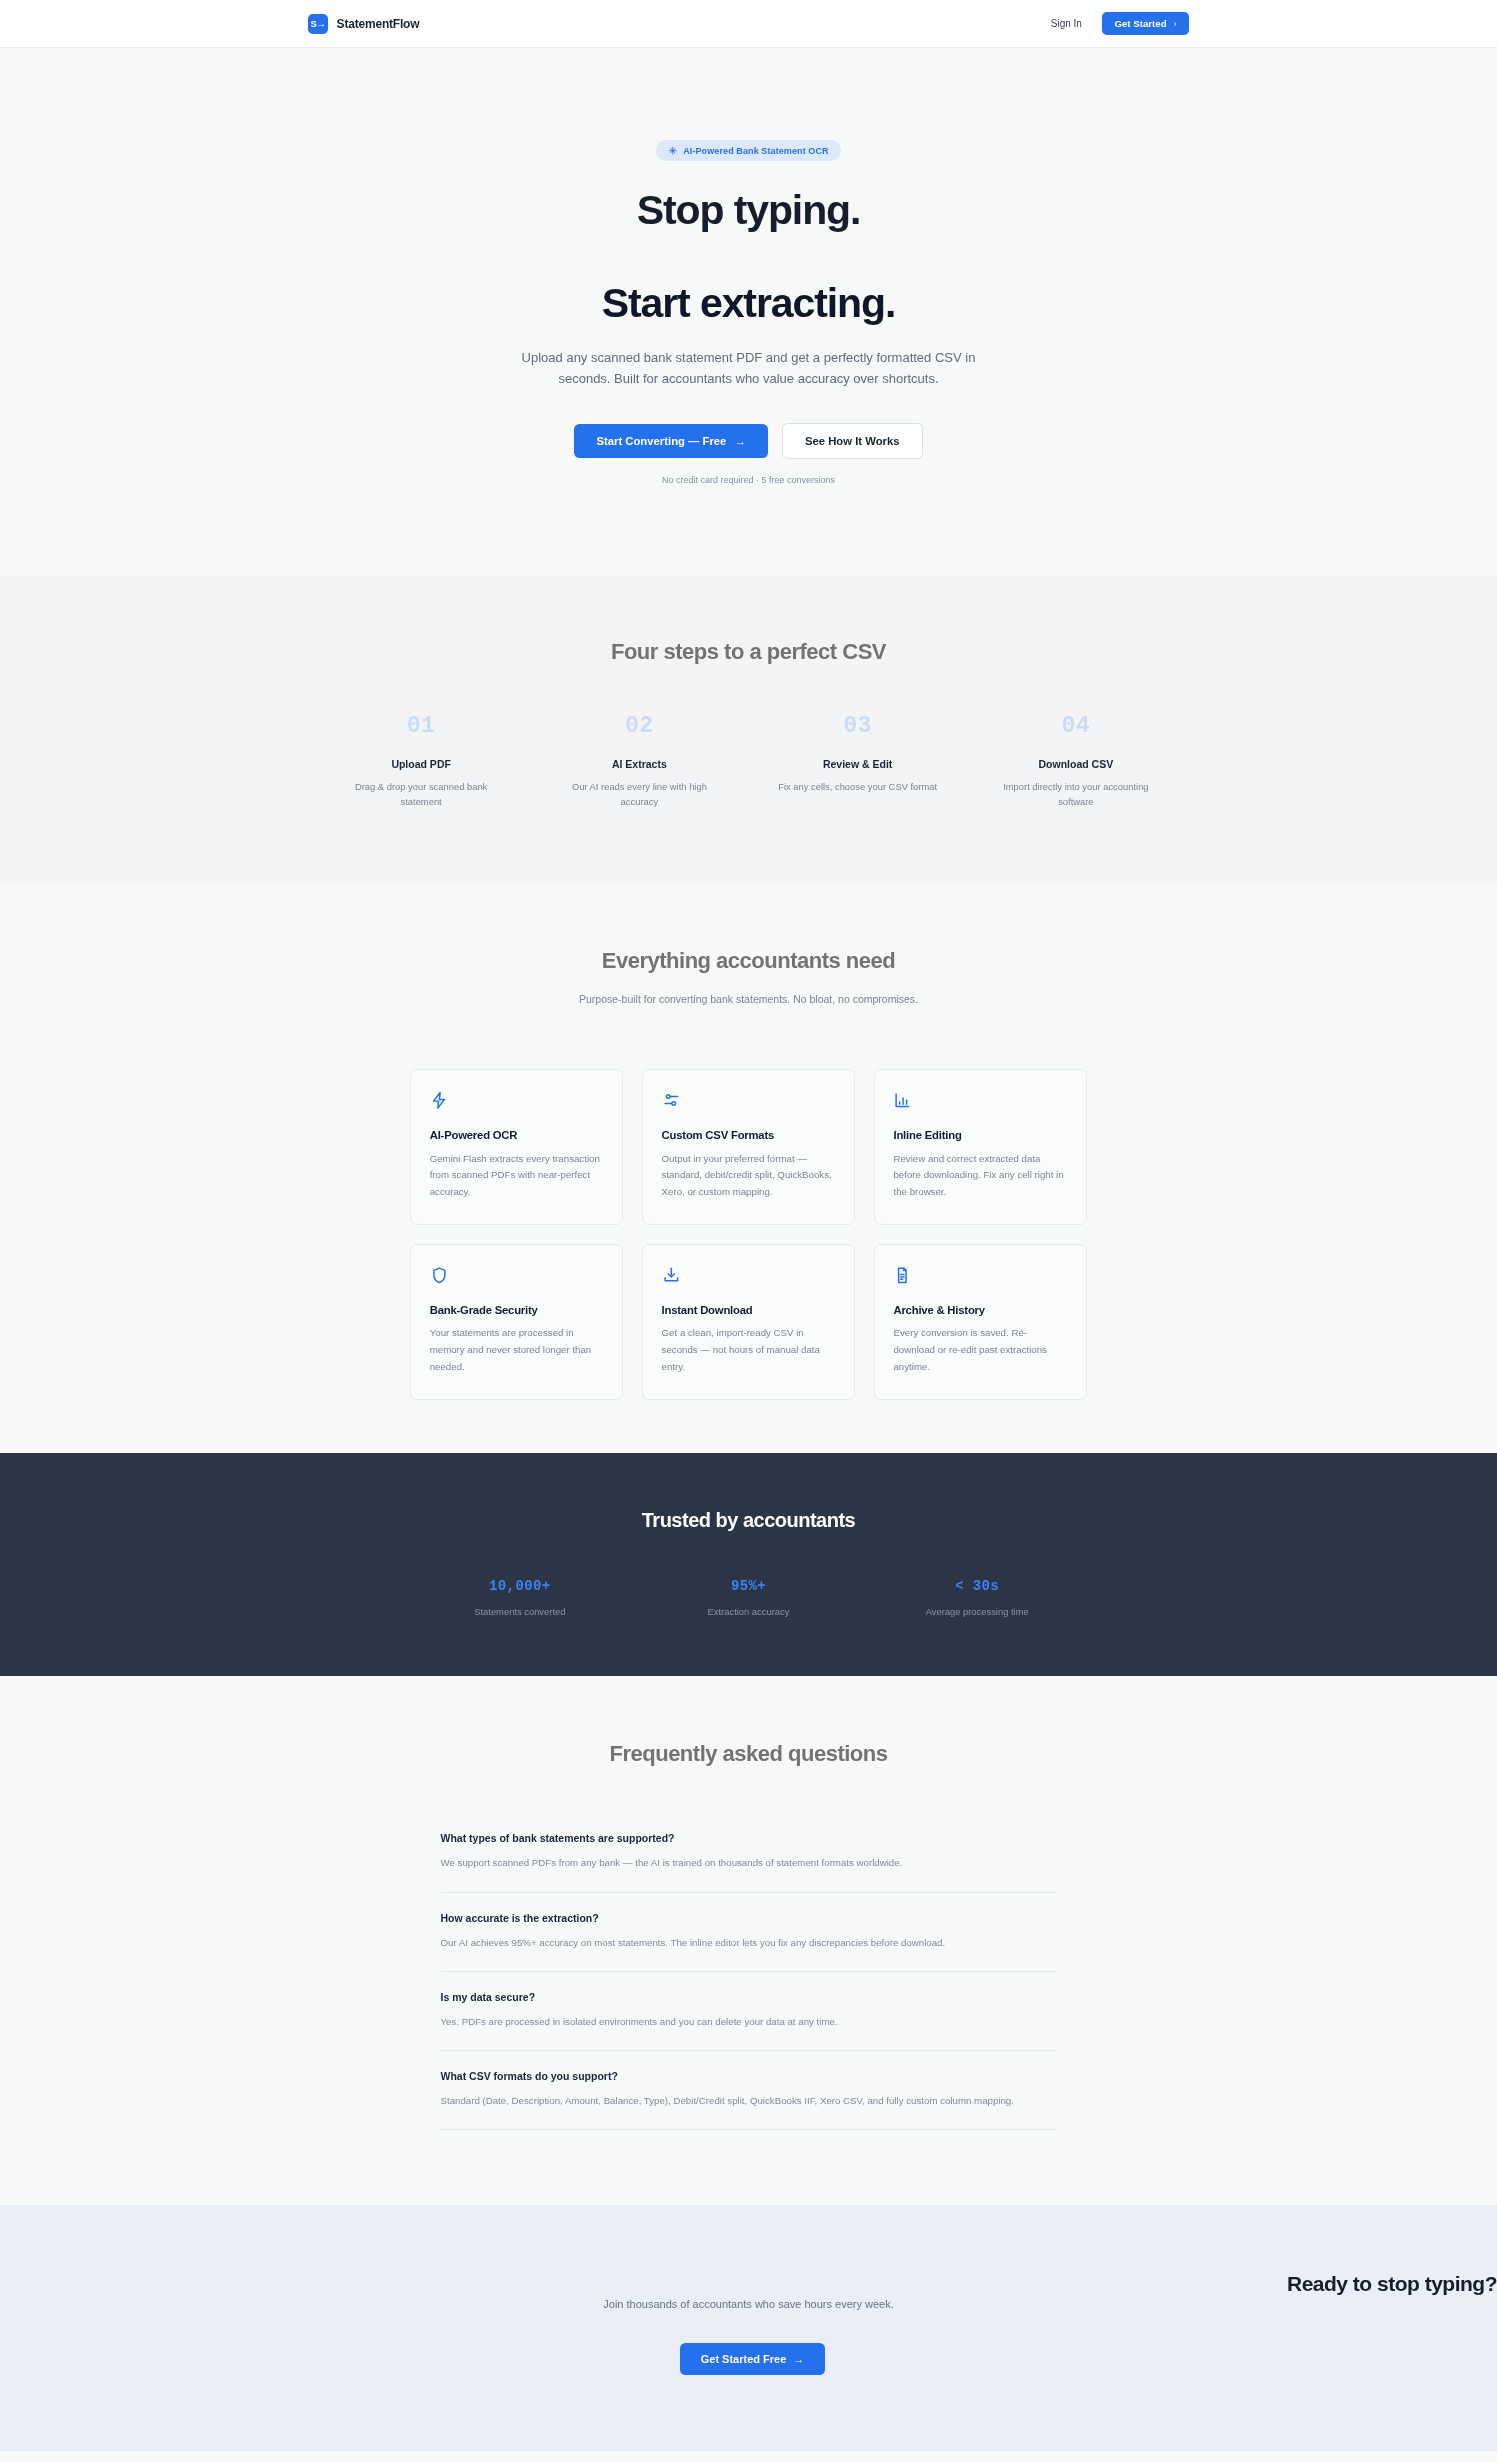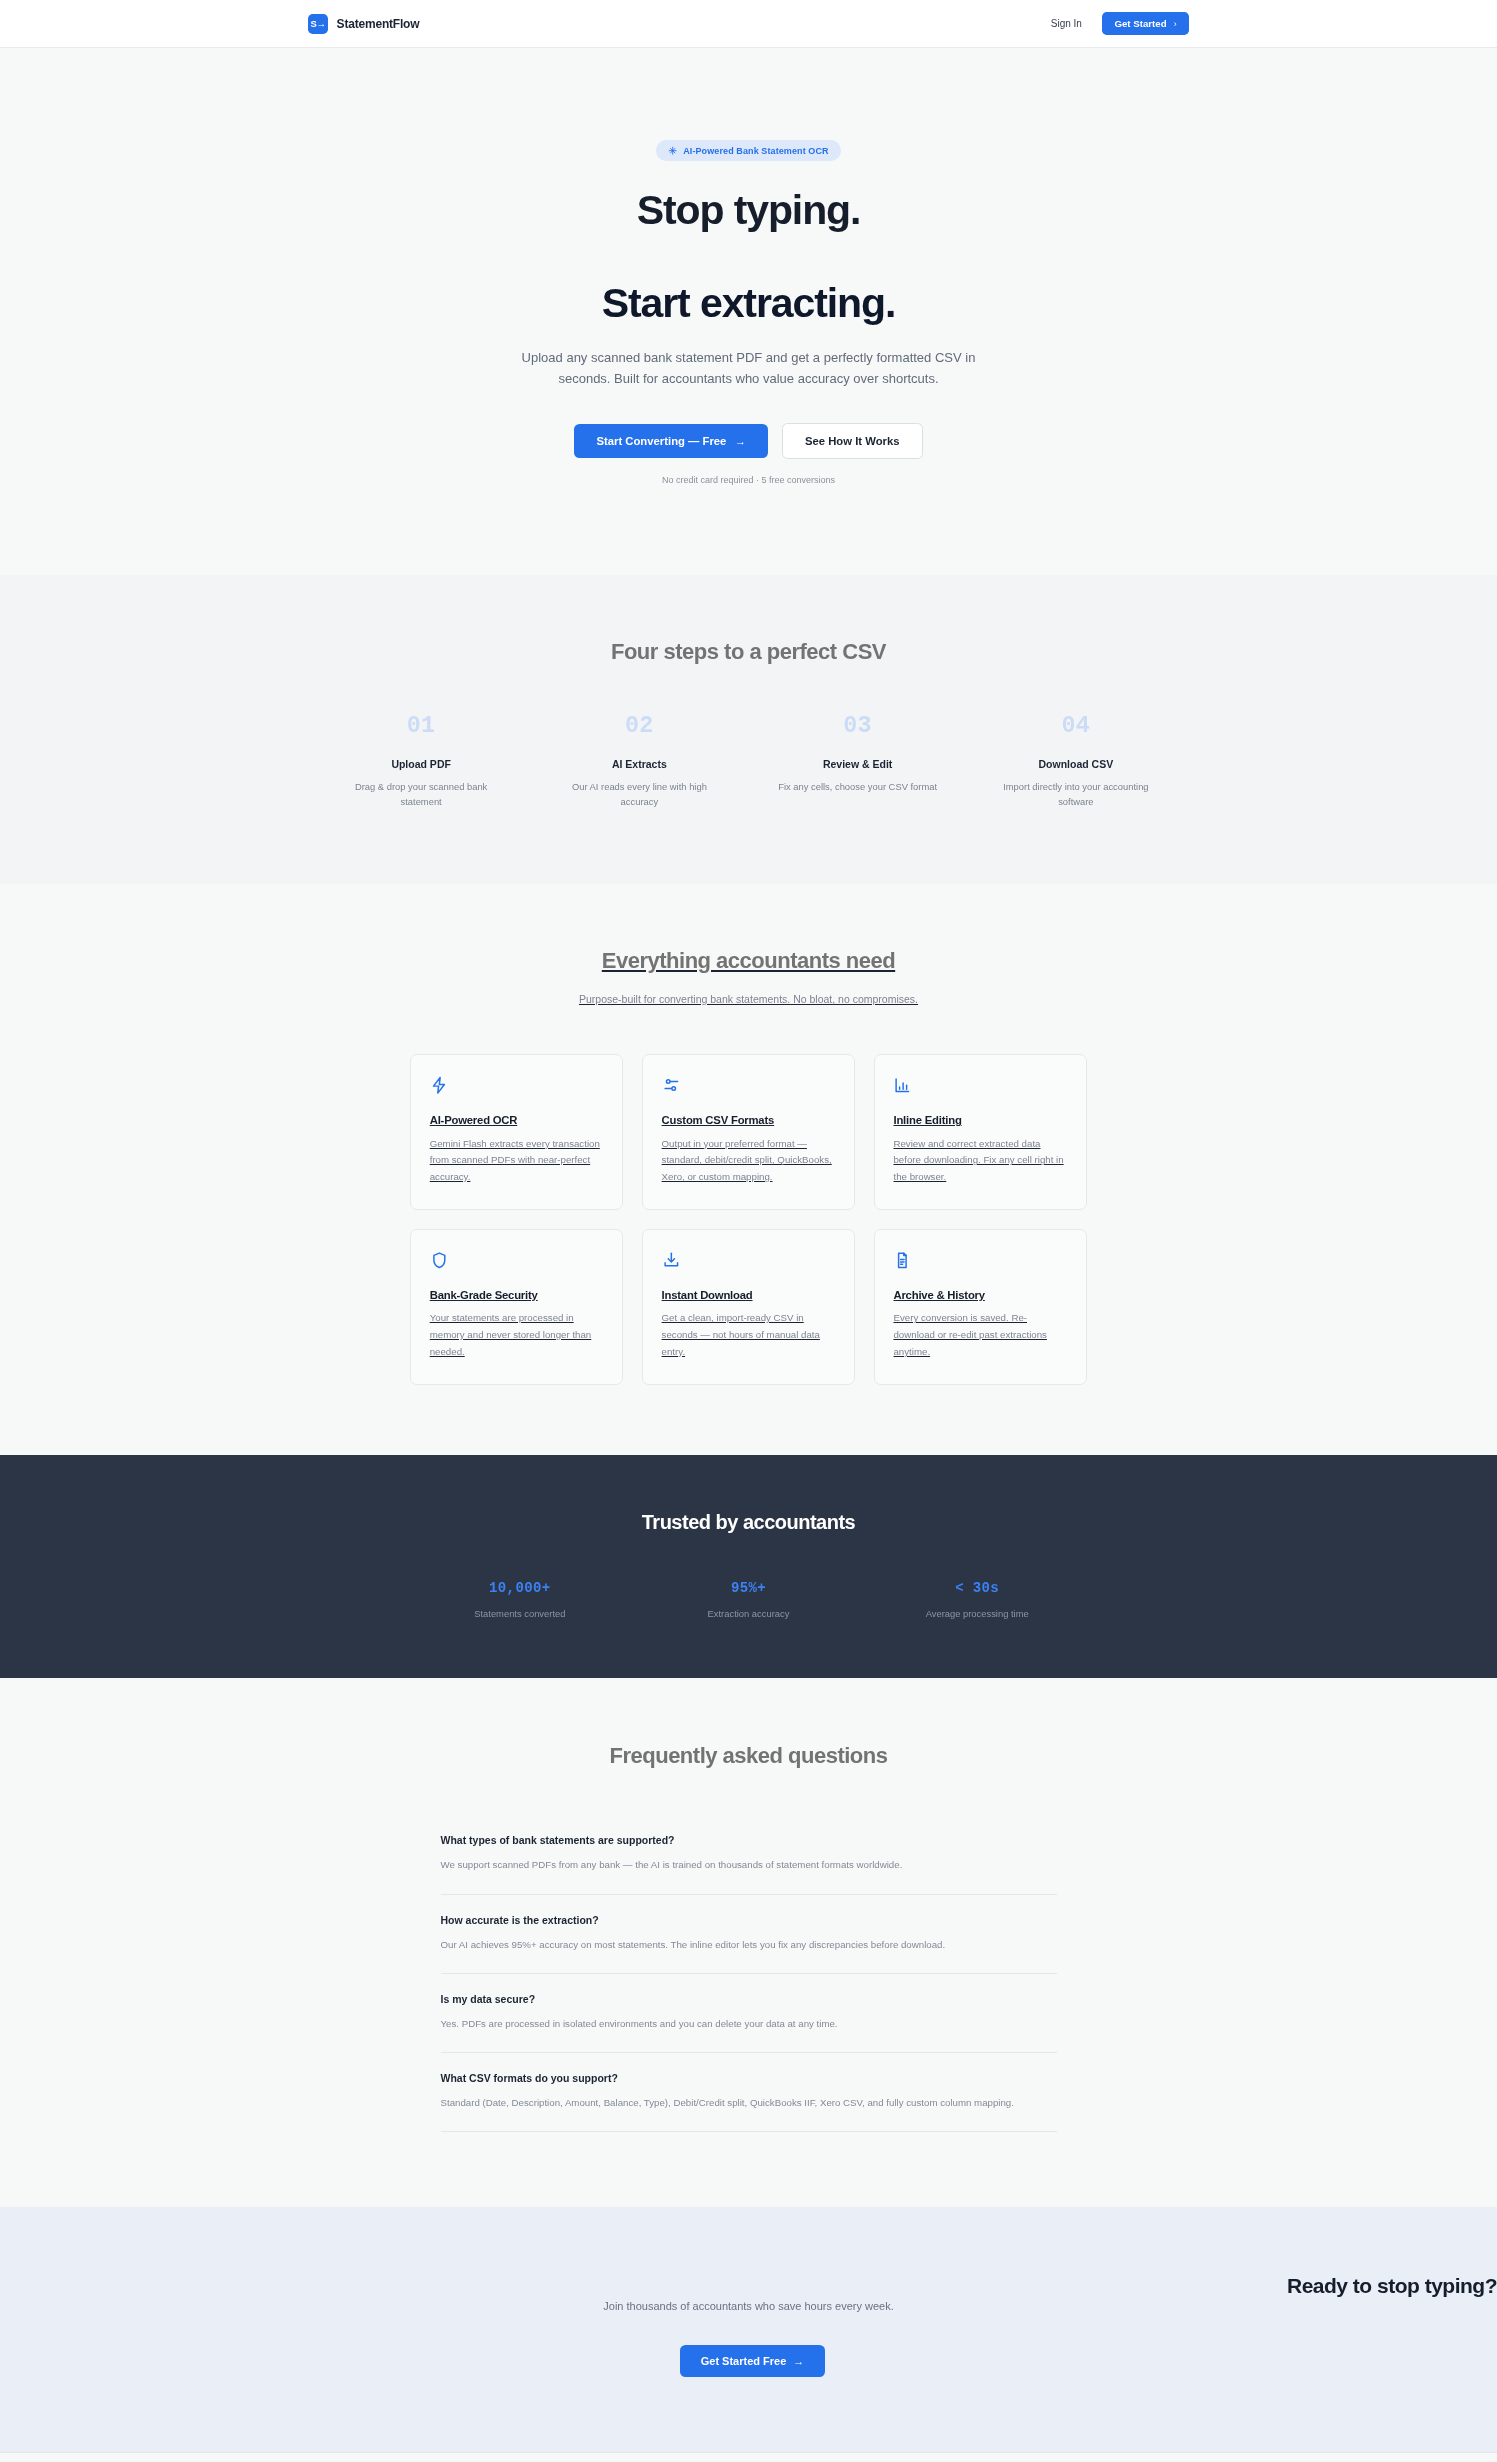--- a/index.html
+++ b/index.html
@@ -184,34 +184,33 @@
     font-size:9.4px;
     line-height:1.62;
     color:#7c8391;
     max-width:164px;
     margin-left:auto;
     margin-right:auto;
   }
 
   .sec-features {
     background:#f7f8f8;
-    padding:64px 0 70px;
-    text-decoration:underline;
+    padding:64px 0 53px;
   }
   .sec-sub {
     text-align:center;
     margin:17px auto 0;
     max-width:359px;
     font-size:10.5px;
     line-height:1.7;
     color:#7c8391;
   }
   .features-grid {
     width:677px;
-    margin:45px auto 0;
+    margin:60px auto 0;
     display:grid;
     grid-template-columns:repeat(3, 1fr);
     gap:18.7px;
   }
   .feature-card {
     background:#fafbfb;
     border:0.8px solid #e6e9ec;
     border-radius:7px;
     padding:19.5px 18.7px 22px;
     min-height:156px;

